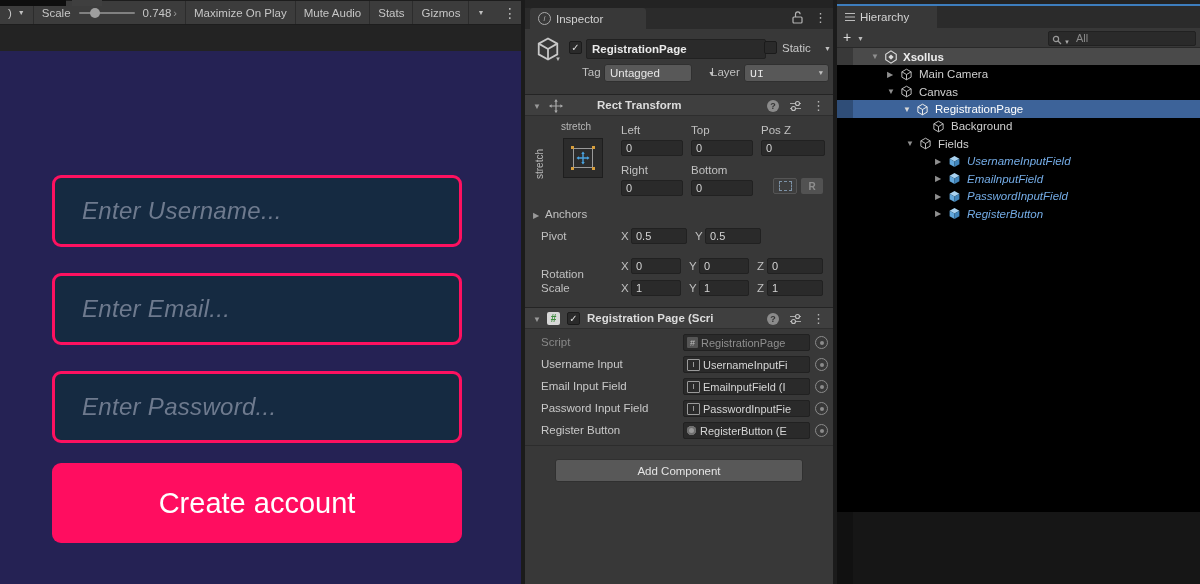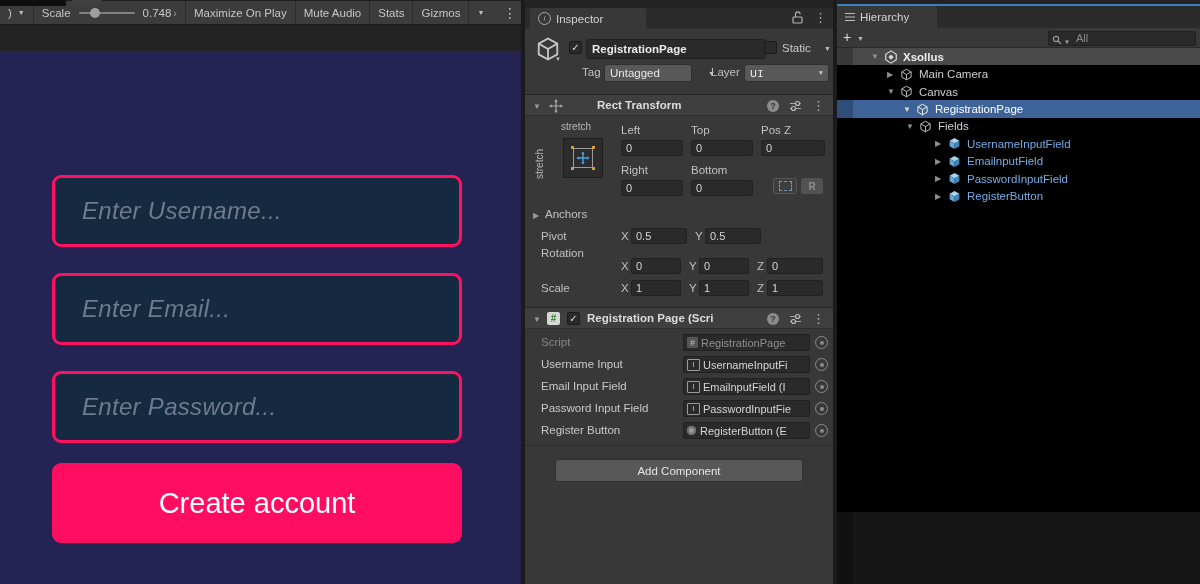--- a/index.html
+++ b/index.html
@@ -118,21 +118,21 @@
   .mag-arrow{font-size:6px;color:#aaa;margin-right:4px;}
   #h-tree{left:0;top:48px;width:363px;}
   .h-row{height:17.45px;display:flex;align-items:center;box-sizing:border-box;}
   .h-row .arr{width:13px;font-size:8px;color:#8f8f8f;flex:none;}
   .h-row .cico{width:15px;height:14px;margin-right:4px;flex:none;display:inline-flex;align-items:center;}
   .h-label{white-space:nowrap;}
   .lvl0{padding-left:34px;} .lvl1{padding-left:50px;} .lvl2{padding-left:66px;} .lvl3{padding-left:82px;} .lvl4{padding-left:98px;}
   .scene-row{background:#4a4a4a;color:#ededed;font-weight:bold;}
   .sel-row{background:#3d6399;color:#ffffff;}
   .sel-row .arr{color:#d8d8d8;}
-  .prefab .h-label{color:#74ace6;}
+  .prefab .h-label{color:#74ace6;font-style:italic;}
   .h-gutter{left:0;top:48px;width:16px;height:536px;background:rgba(0,0,0,0.22);pointer-events:none;}
 
   .vdiv1{left:521px;top:0;width:4px;height:584px;background:#1b1b1b;}
   .vdiv2{left:833px;top:0;width:4px;height:584px;background:#1b1b1b;}
 </style>
 </head>
 <body>
 
 <div id="game-pane" class="abs">
   <div class="abs tab-blk"></div>
@@ -277,21 +277,21 @@
 
   <span class="abs fold-g" style="left:8px;top:211px;">▶</span>
   <span class="abs lab" style="left:20px;top:208px;">Anchors</span>
 
   <span class="abs lab" style="left:16px;top:230px;">Pivot</span>
   <span class="axis" style="left:96px;top:230px;">X</span>
   <input class="num" style="left: 106px; top: 228px; width: 56px;" value="0.5">
   <span class="axis" style="left:170px;top:230px;">Y</span>
   <input class="num" style="left: 180px; top: 228px; width: 56px;" value="0.5">
 
-  <span class="abs lab" style="left:16px;top:247px;">Rotation</span>
+  <span class="abs lab" style="left:16px;top:268px;">Rotation</span>
   <span class="axis" style="left:96px;top:260px;">X</span>
   <input class="num" style="left: 106px; top: 258px; width: 50px;" value="0">
   <span class="axis" style="left:164px;top:260px;">Y</span>
   <input class="num" style="left: 174px; top: 258px; width: 50px;" value="0">
   <span class="axis" style="left:232px;top:260px;">Z</span>
   <input class="num" style="left: 242px; top: 258px; width: 56px;" value="0">
 
   <span class="abs lab" style="left:16px;top:282px;">Scale</span>
   <span class="axis" style="left:96px;top:282px;">X</span>
   <input class="num" style="left: 106px; top: 280px; width: 50px;" value="1">
@@ -421,20 +421,30 @@
       <span class="arr">▼</span>
       <span class="cico">
         <svg width="13" height="13" viewBox="0 0 16 16">
             <path d="M8 1.5 L13.7 4.7 V11.3 L8 14.5 L2.3 11.3 V4.7 Z" fill="none" stroke="#efefef" stroke-width="1.2"></path>
             <path d="M2.3 4.7 L8 8 L13.7 4.7 M8 8 V14.5" fill="none" stroke="#efefef" stroke-width="1.2"></path>
           </svg>
       </span>
       <span class="h-label">RegistrationPage</span>
     </div>
 
+    <div class="h-row lvl3">
+      <span class="arr"></span>
+      <span class="cico">
+        <svg width="13" height="13" viewBox="0 0 16 16">
+            <path d="M8 1.5 L13.7 4.7 V11.3 L8 14.5 L2.3 11.3 V4.7 Z" fill="none" stroke="#bdbdbd" stroke-width="1.2"></path>
+            <path d="M2.3 4.7 L8 8 L13.7 4.7 M8 8 V14.5" fill="none" stroke="#bdbdbd" stroke-width="1.2"></path>
+          </svg>
+      </span>
+      <span class="h-label">Background</span>
+    </div>
 
     <div class="h-row lvl3">
       <span class="arr" style="margin-left:-13px;">▼</span>
       <span class="cico">
         <svg width="13" height="13" viewBox="0 0 16 16">
             <path d="M8 1.5 L13.7 4.7 V11.3 L8 14.5 L2.3 11.3 V4.7 Z" fill="none" stroke="#bdbdbd" stroke-width="1.2"></path>
             <path d="M2.3 4.7 L8 8 L13.7 4.7 M8 8 V14.5" fill="none" stroke="#bdbdbd" stroke-width="1.2"></path>
           </svg>
       </span>
       <span class="h-label">Fields</span>

